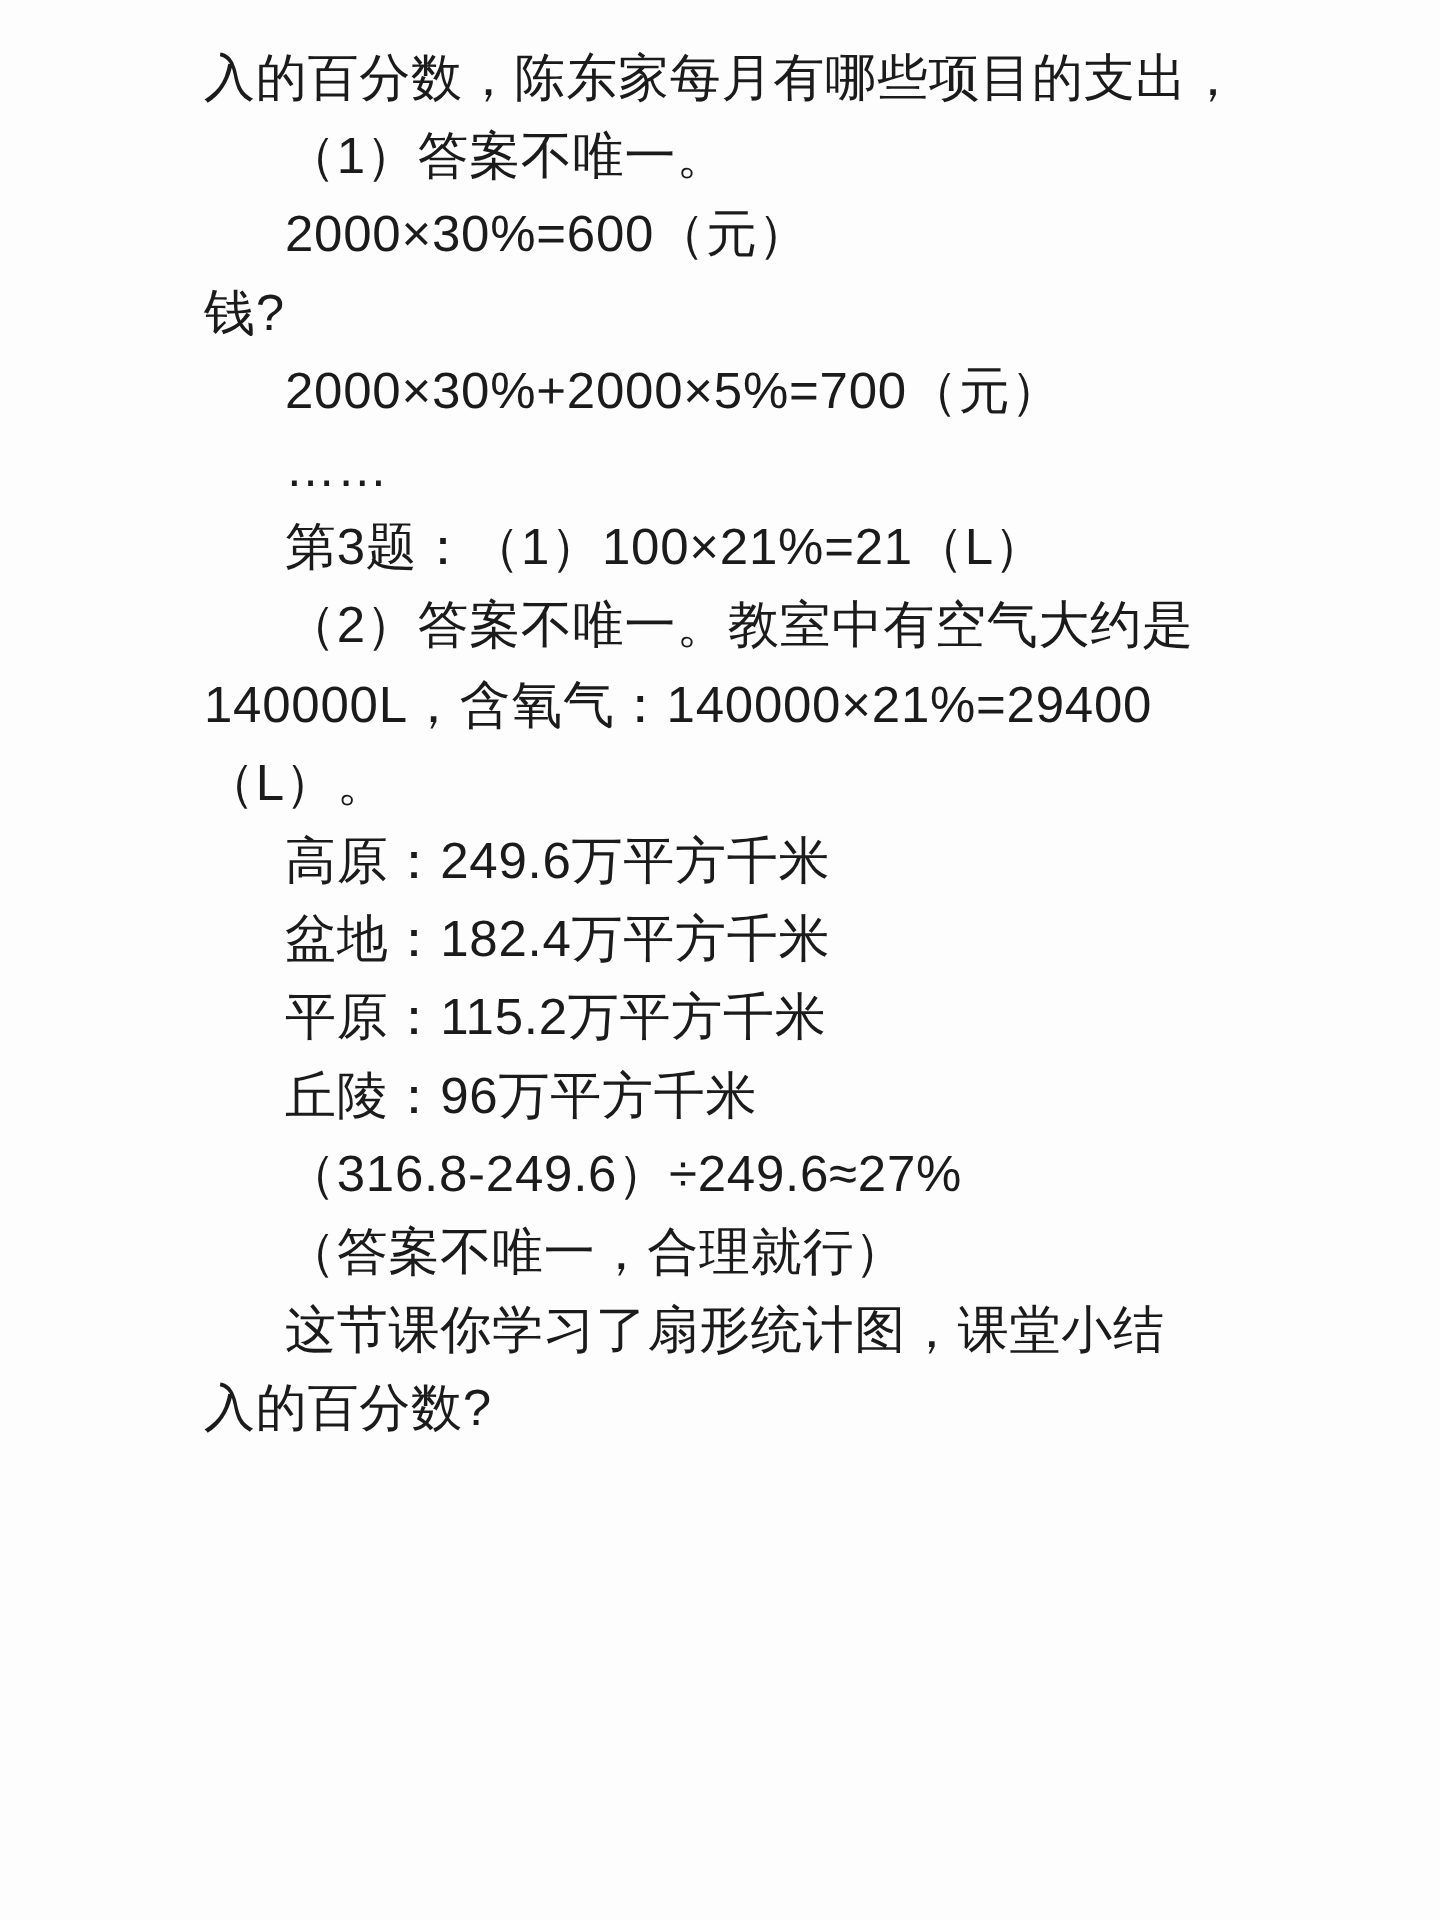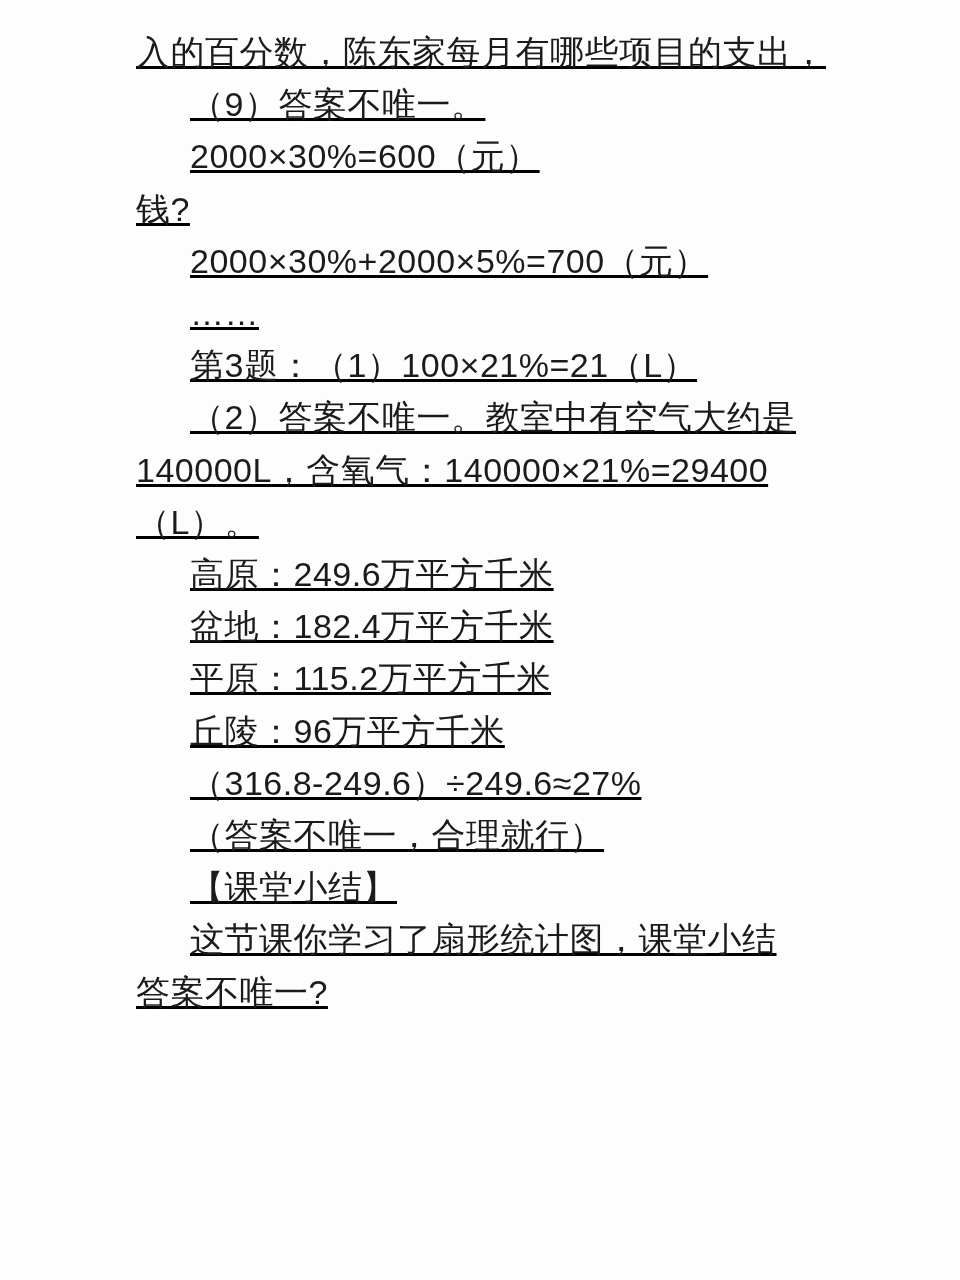--- a/index.html
+++ b/index.html
@@ -12,51 +12,49 @@
     background: #fdfdfd;
     overflow: hidden;
     font-family: "Liberation Sans", sans-serif;
   }
   .doc-page {
     box-sizing: border-box;
     width: 960px;
     height: 1148px;
     padding: 26px 100px 10px 136px;
     background: #fdfdfd;
-    text-decoration: underline;
   }
   .text-line {
     font-size: 34px;
     line-height: 52.2px;
     color: #1b1b1b;
     letter-spacing: 0.5px;
     white-space: nowrap;
     font-weight: 400;
   }
   .indent-0 { padding-left: 0; }
   .indent-1 { padding-left: 54px; }
 </style>
 </head>
 <body>
 
 <main class="doc-page">
   <div id="text-lines-container">
       <div class="text-line indent-0">入的百分数，陈东家每月有哪些项目的支出，</div>
-      <div class="text-line indent-1">（9）答案不唯一。</div>
+      <div class="text-line indent-1">（1）答案不唯一。</div>
       <div class="text-line indent-1">2000×30%=600（元）</div>
       <div class="text-line indent-0">钱?</div>
       <div class="text-line indent-1">2000×30%+2000×5%=700（元）</div>
       <div class="text-line indent-1">……</div>
       <div class="text-line indent-1">第3题：（1）100×21%=21（L）</div>
       <div class="text-line indent-1">（2）答案不唯一。教室中有空气大约是</div>
       <div class="text-line indent-0">140000L，含氧气：140000×21%=29400</div>
       <div class="text-line indent-0">（L）。</div>
       <div class="text-line indent-1">高原：249.6万平方千米</div>
       <div class="text-line indent-1">盆地：182.4万平方千米</div>
       <div class="text-line indent-1">平原：115.2万平方千米</div>
       <div class="text-line indent-1">丘陵：96万平方千米</div>
       <div class="text-line indent-1">（316.8-249.6）÷249.6≈27%</div>
       <div class="text-line indent-1">（答案不唯一，合理就行）</div>
-      <div class="text-line indent-1">【课堂小结】</div>
       <div class="text-line indent-1">这节课你学习了扇形统计图，课堂小结</div>
-      <div class="text-line indent-0">答案不唯一?</div>
+      <div class="text-line indent-0">入的百分数?</div>
     </div>
 </main>
 
 </body></html>

